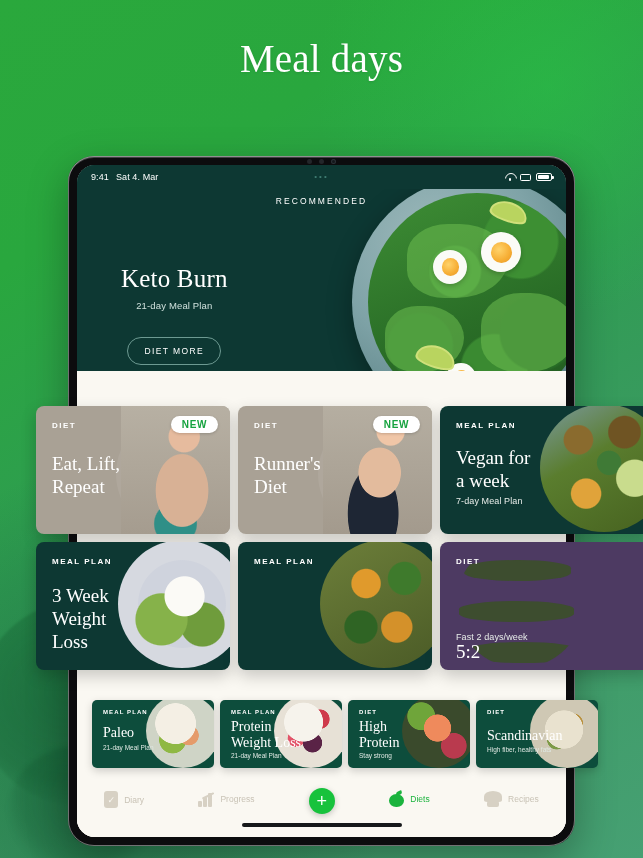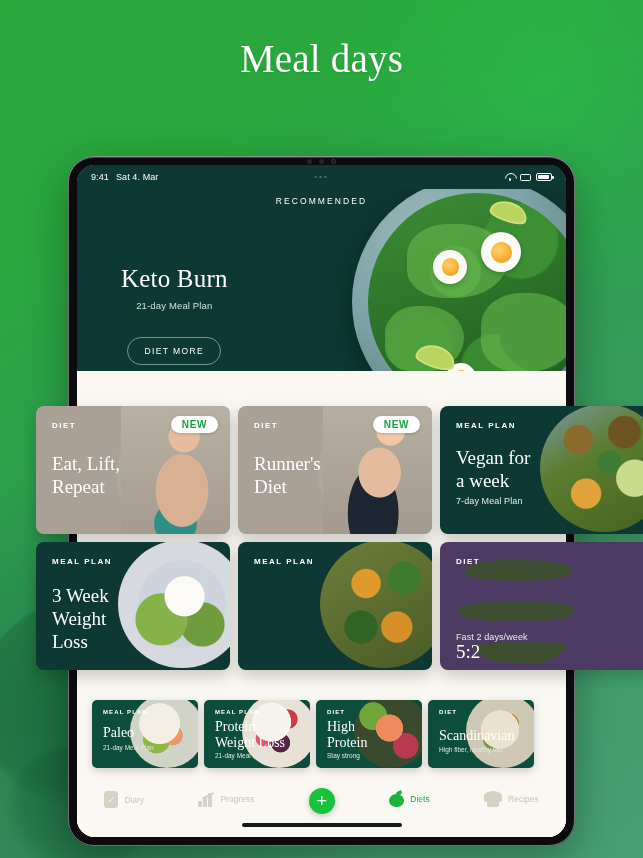--- a/index.html
+++ b/index.html
@@ -283,21 +283,21 @@
   .veg-dark {
     position:absolute; background:#3d4d2f; border-radius:50%/40%;
   }
 
   
   .strip {
     position:absolute; left: 92px; top: 700px;
     display:flex; gap: 6px; z-index: 28;
   }
   .scard {
-    position:relative; width: 106px; height: 68px;
+    position:relative; width: 122px; height: 68px;
     border-radius: 5px; overflow:hidden;
     background:#0d4d3c;
     box-shadow: 0 3px 9px rgba(0,0,0,0.18);
     cursor:pointer;
   }
   .scard-kicker { position:absolute; left: 11px; top: 9px; font-size:6px; letter-spacing:1.1px; color:#fff; font-weight:bold; z-index:3; }
   .scard-title {
     position:absolute; left: 11px; top: 25px; z-index:3;
     font-family:"Liberation Serif", serif; color:#fff;
     font-size: 14px; line-height: 16px;

